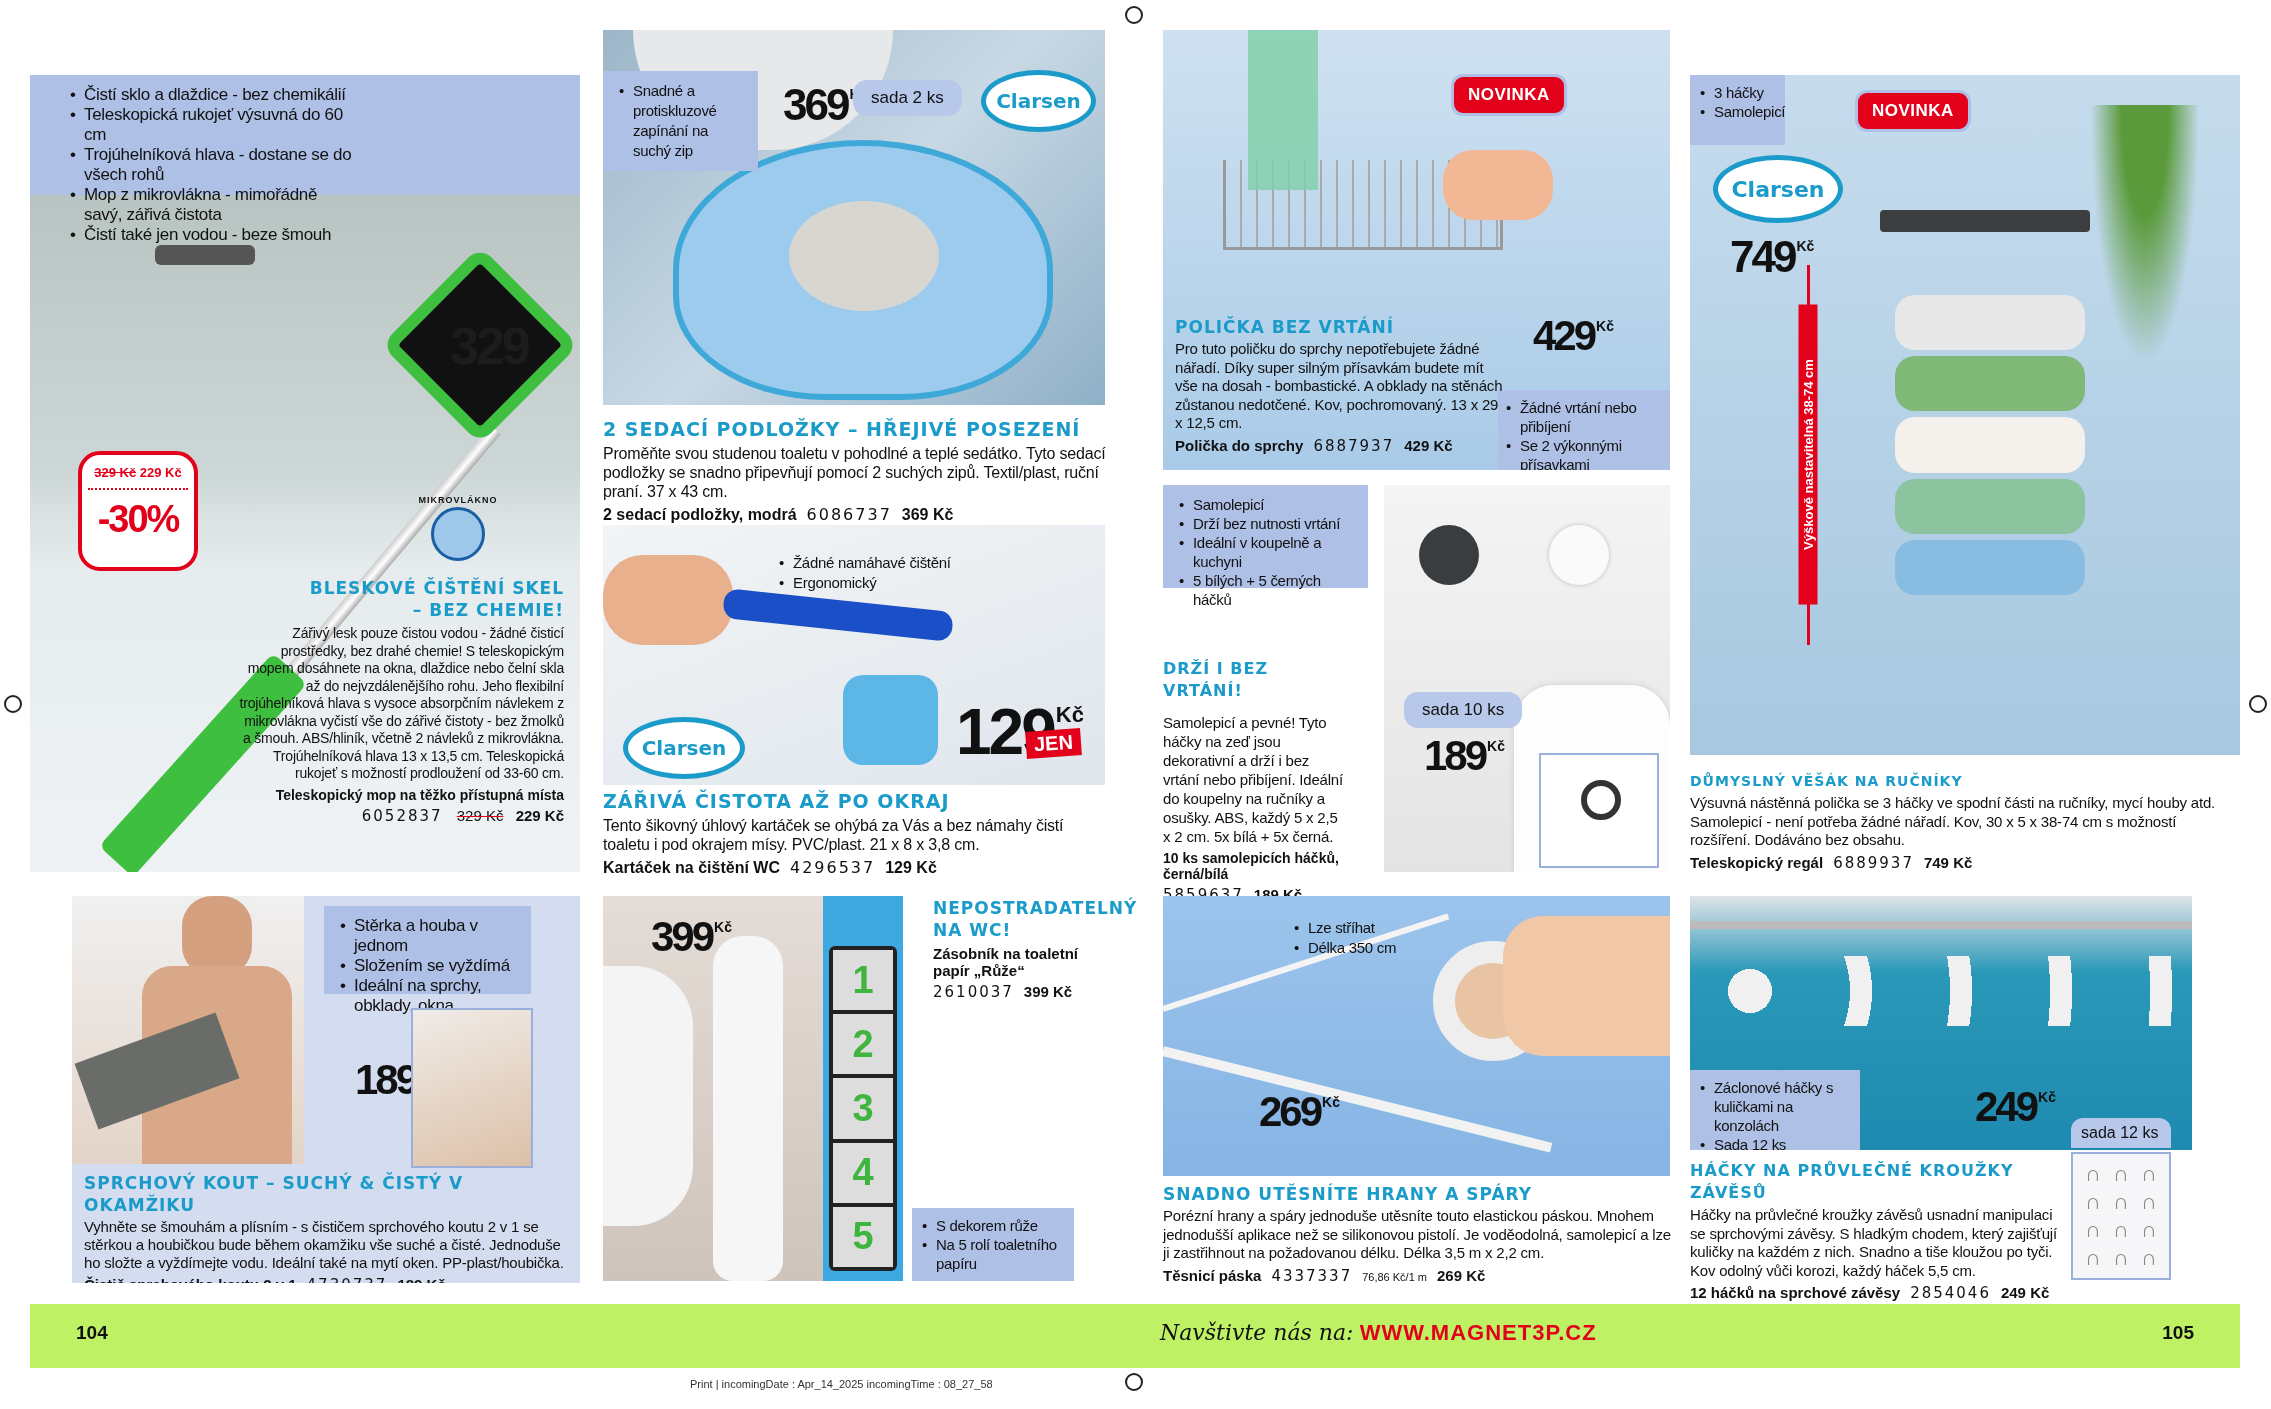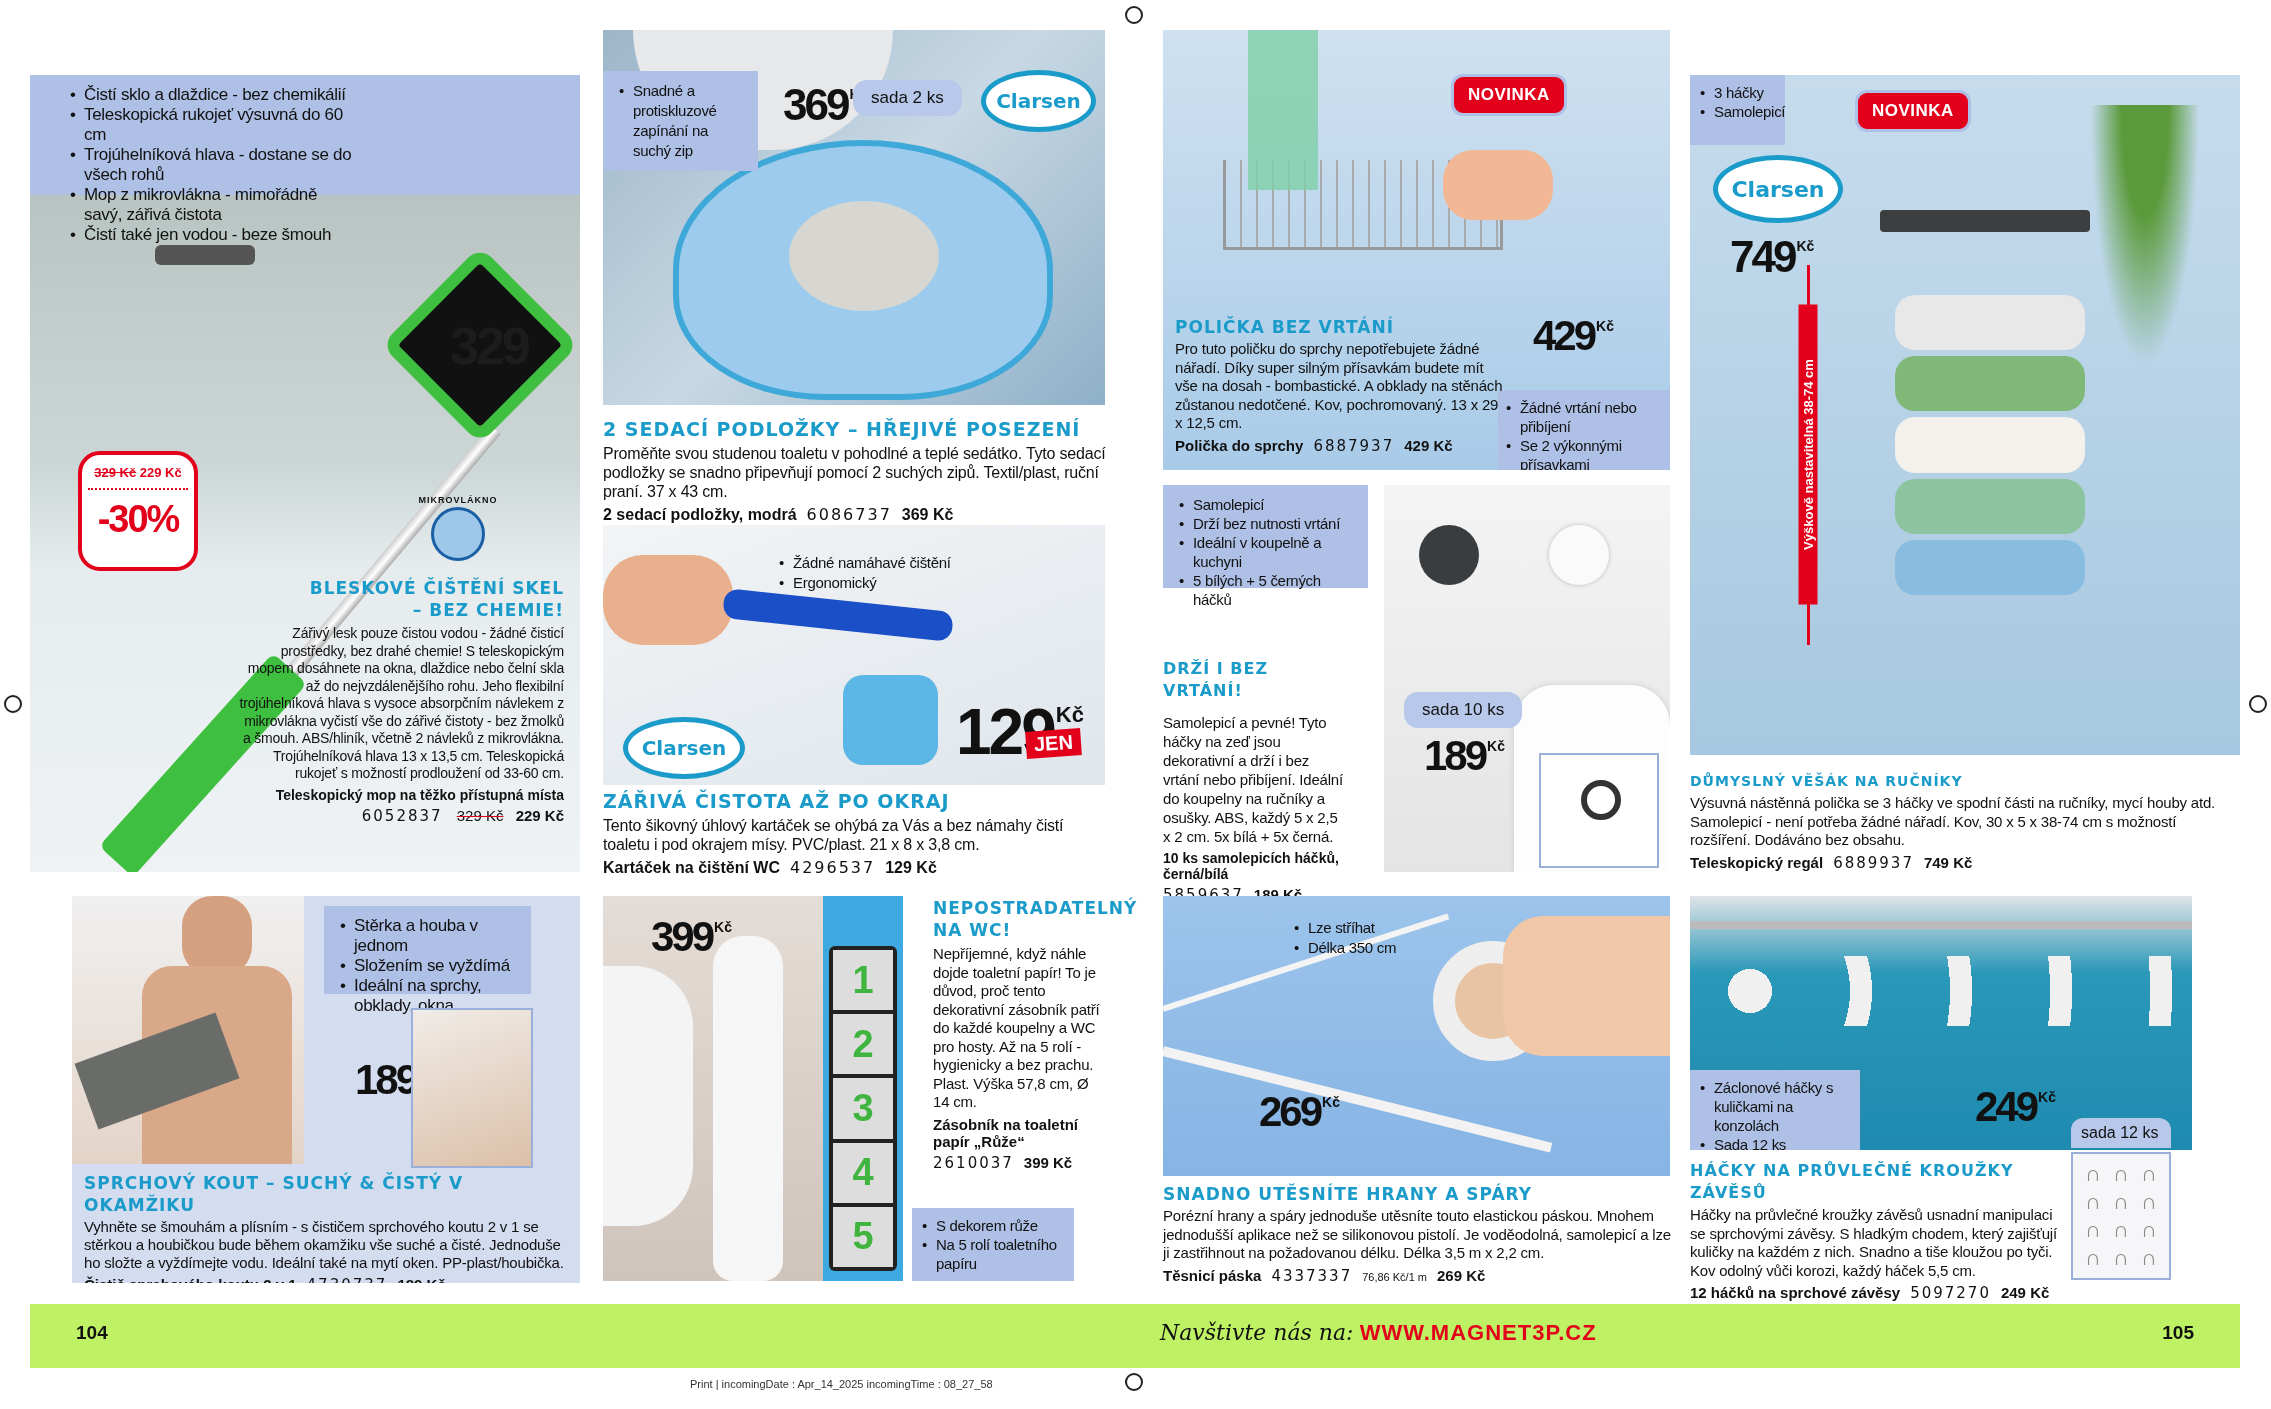--- a/index.html
+++ b/index.html
@@ -128,21 +128,20 @@
       <div style="flex:1;background:#ddd;color:#3fb53f;font-size:38px;font-weight:bold;display:flex;align-items:center;justify-content:center">1</div>
       <div style="flex:1;background:#ddd;color:#3fb53f;font-size:38px;font-weight:bold;display:flex;align-items:center;justify-content:center">2</div>
       <div style="flex:1;background:#ddd;color:#3fb53f;font-size:38px;font-weight:bold;display:flex;align-items:center;justify-content:center">3</div>
       <div style="flex:1;background:#ddd;color:#3fb53f;font-size:38px;font-weight:bold;display:flex;align-items:center;justify-content:center">4</div>
       <div style="flex:1;background:#ddd;color:#3fb53f;font-size:38px;font-weight:bold;display:flex;align-items:center;justify-content:center">5</div>
     </div>
   </div>
 </div>
 <div class="abs" style="left:933px;top:897px;width:175px">
   <div class="h" style="font-size:17px">NEPOSTRADATELNÝ NA WC!</div>
-  <p class="txt" style="margin-top:4px;font-size:15px;line-height:18.5px">Nepříjemné, když náhle dojde toaletní papír! To je důvod, proč tento dekorativní zásobník patří do každé koupelny a WC pro hosty. Až na 5 rolí - hygienicky a bez prachu. Plast. Výška 57,8 cm, Ø 14 cm.</p>
   <div class="ord" style="font-size:15px">Zásobník na toaletní papír „Růže“</div>
   <div class="ord" style="font-size:15px"><span class="code" style="margin-left:0">2610037</span><span>399 Kč</span></div>
 </div>
 <ul class="bullets" style="left:912px;top:1208px;width:162px;height:73px;font-size:15px;line-height:19px;padding:8px 10px">
   <li>S dekorem růže</li>
   <li>Na 5 rolí toaletního papíru</li>
 </ul>
 
 <div class="panel" style="left:1163px;top:30px;width:507px;height:440px;background:linear-gradient(180deg,#cfe1f0,#a9cbe8)">
   <div class="abs" style="left:60px;top:130px;width:280px;height:90px;border:3px solid #999;border-top:none;background:repeating-linear-gradient(90deg,transparent 0 14px,#aaa 14px 16px)"></div>
@@ -248,21 +247,21 @@
     <span>∩</span>
     <span>∩</span>
     <span>∩</span>
     <span>∩</span>
     <span>∩</span>
     <span>∩</span>
 </div>
 <div class="abs" style="left:1690px;top:1160px;width:375px">
   <div class="h" style="font-size:16px">HÁČKY NA PRŮVLEČNÉ KROUŽKY ZÁVĚSŮ</div>
   <p class="txt" style="margin-top:2px;font-size:15px;line-height:18.5px">Háčky na průvlečné kroužky závěsů usnadní manipulaci se sprchovými závěsy. S hladkým chodem, který zajišťují kuličky na každém z nich. Snadno a tiše kloužou po tyči. Kov odolný vůči korozi, každý háček 5,5 cm.</p>
-  <div class="ord" style="font-size:15px"><span>12 háčků na sprchové závěsy</span><span class="code">5097270</span><span>249 Kč</span></div>
+  <div class="ord" style="font-size:15px"><span>12 háčků na sprchové závěsy</span><span class="code">2854046</span><span>249 Kč</span></div>
 </div>
 
 <div class="abs" style="left:30px;top:1304px;width:2210px;height:64px;background:#bef264">
   <div class="abs" style="left:46px;top:18px;font-size:19px;font-weight:bold">104</div>
   <div class="abs" style="left:1130px;top:16px;font-size:22px">
     <span style="font-style:italic;font-family:'DejaVu Serif',serif">Navštivte nás na:</span>
     <span style="color:#e2001a;font-weight:bold;letter-spacing:1px">WWW.MAGNET3P.CZ</span>
   </div>
   <div class="abs" style="right:46px;top:18px;font-size:19px;font-weight:bold">105</div>
 </div>

